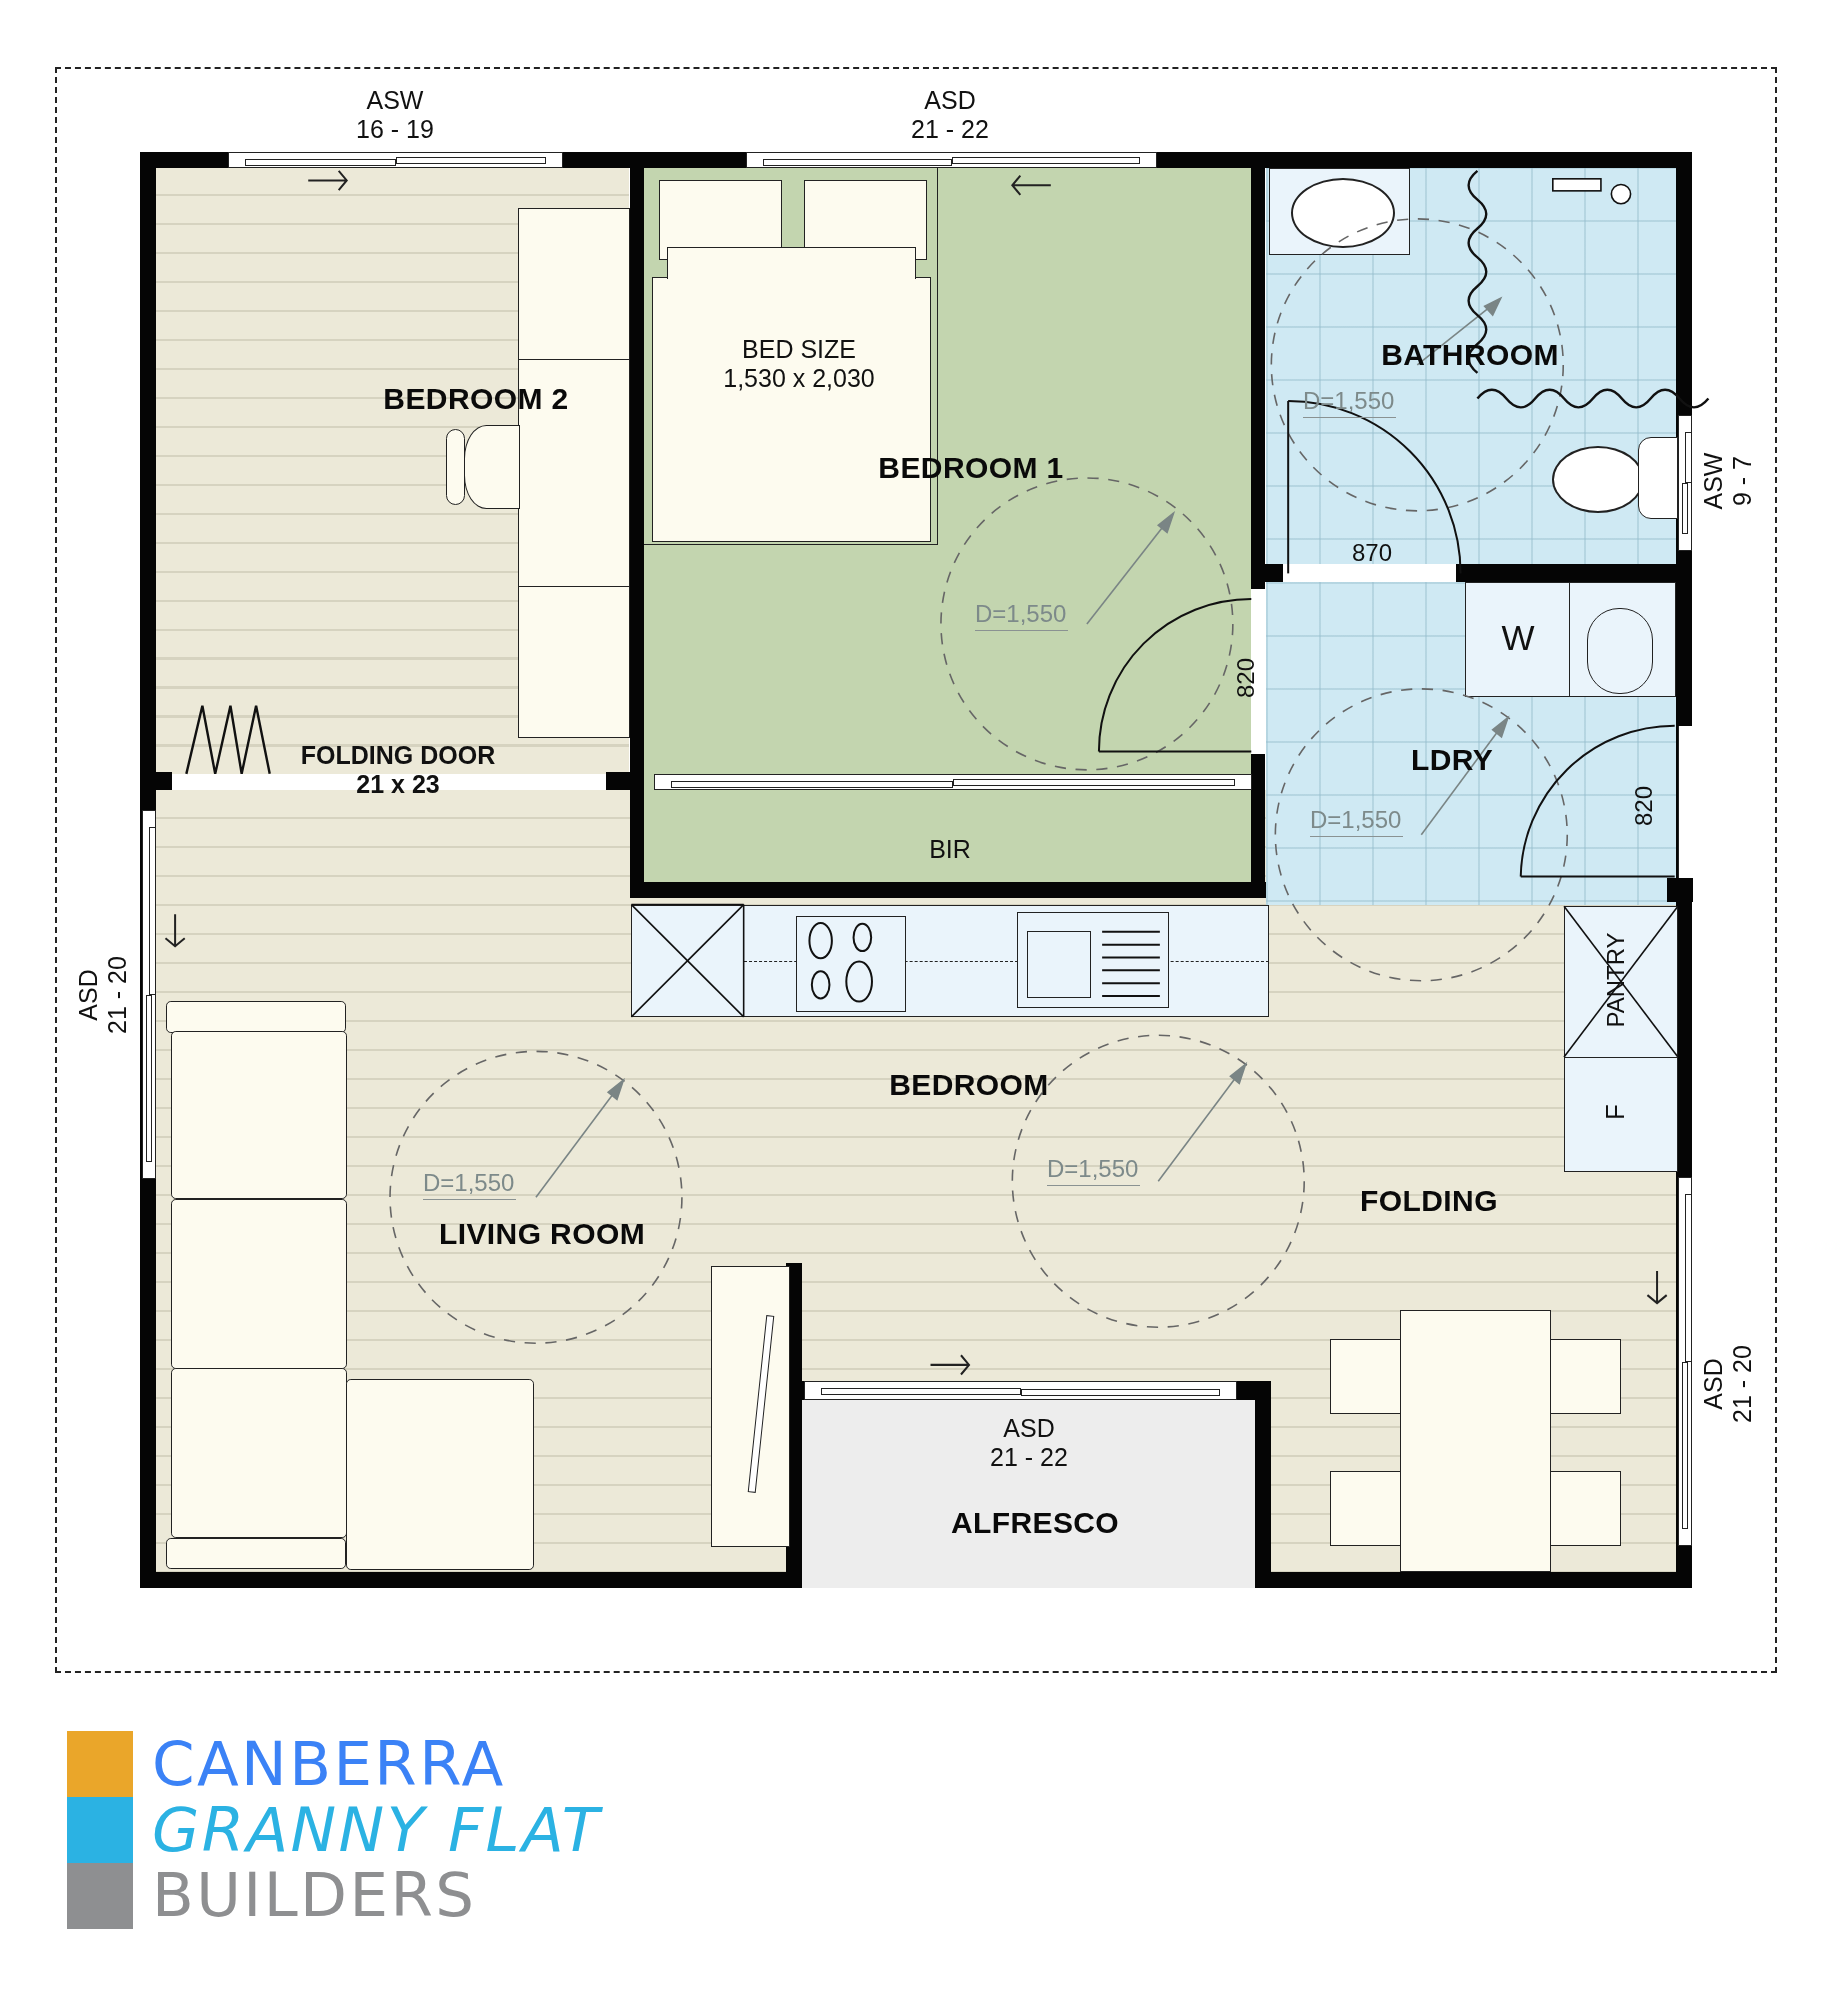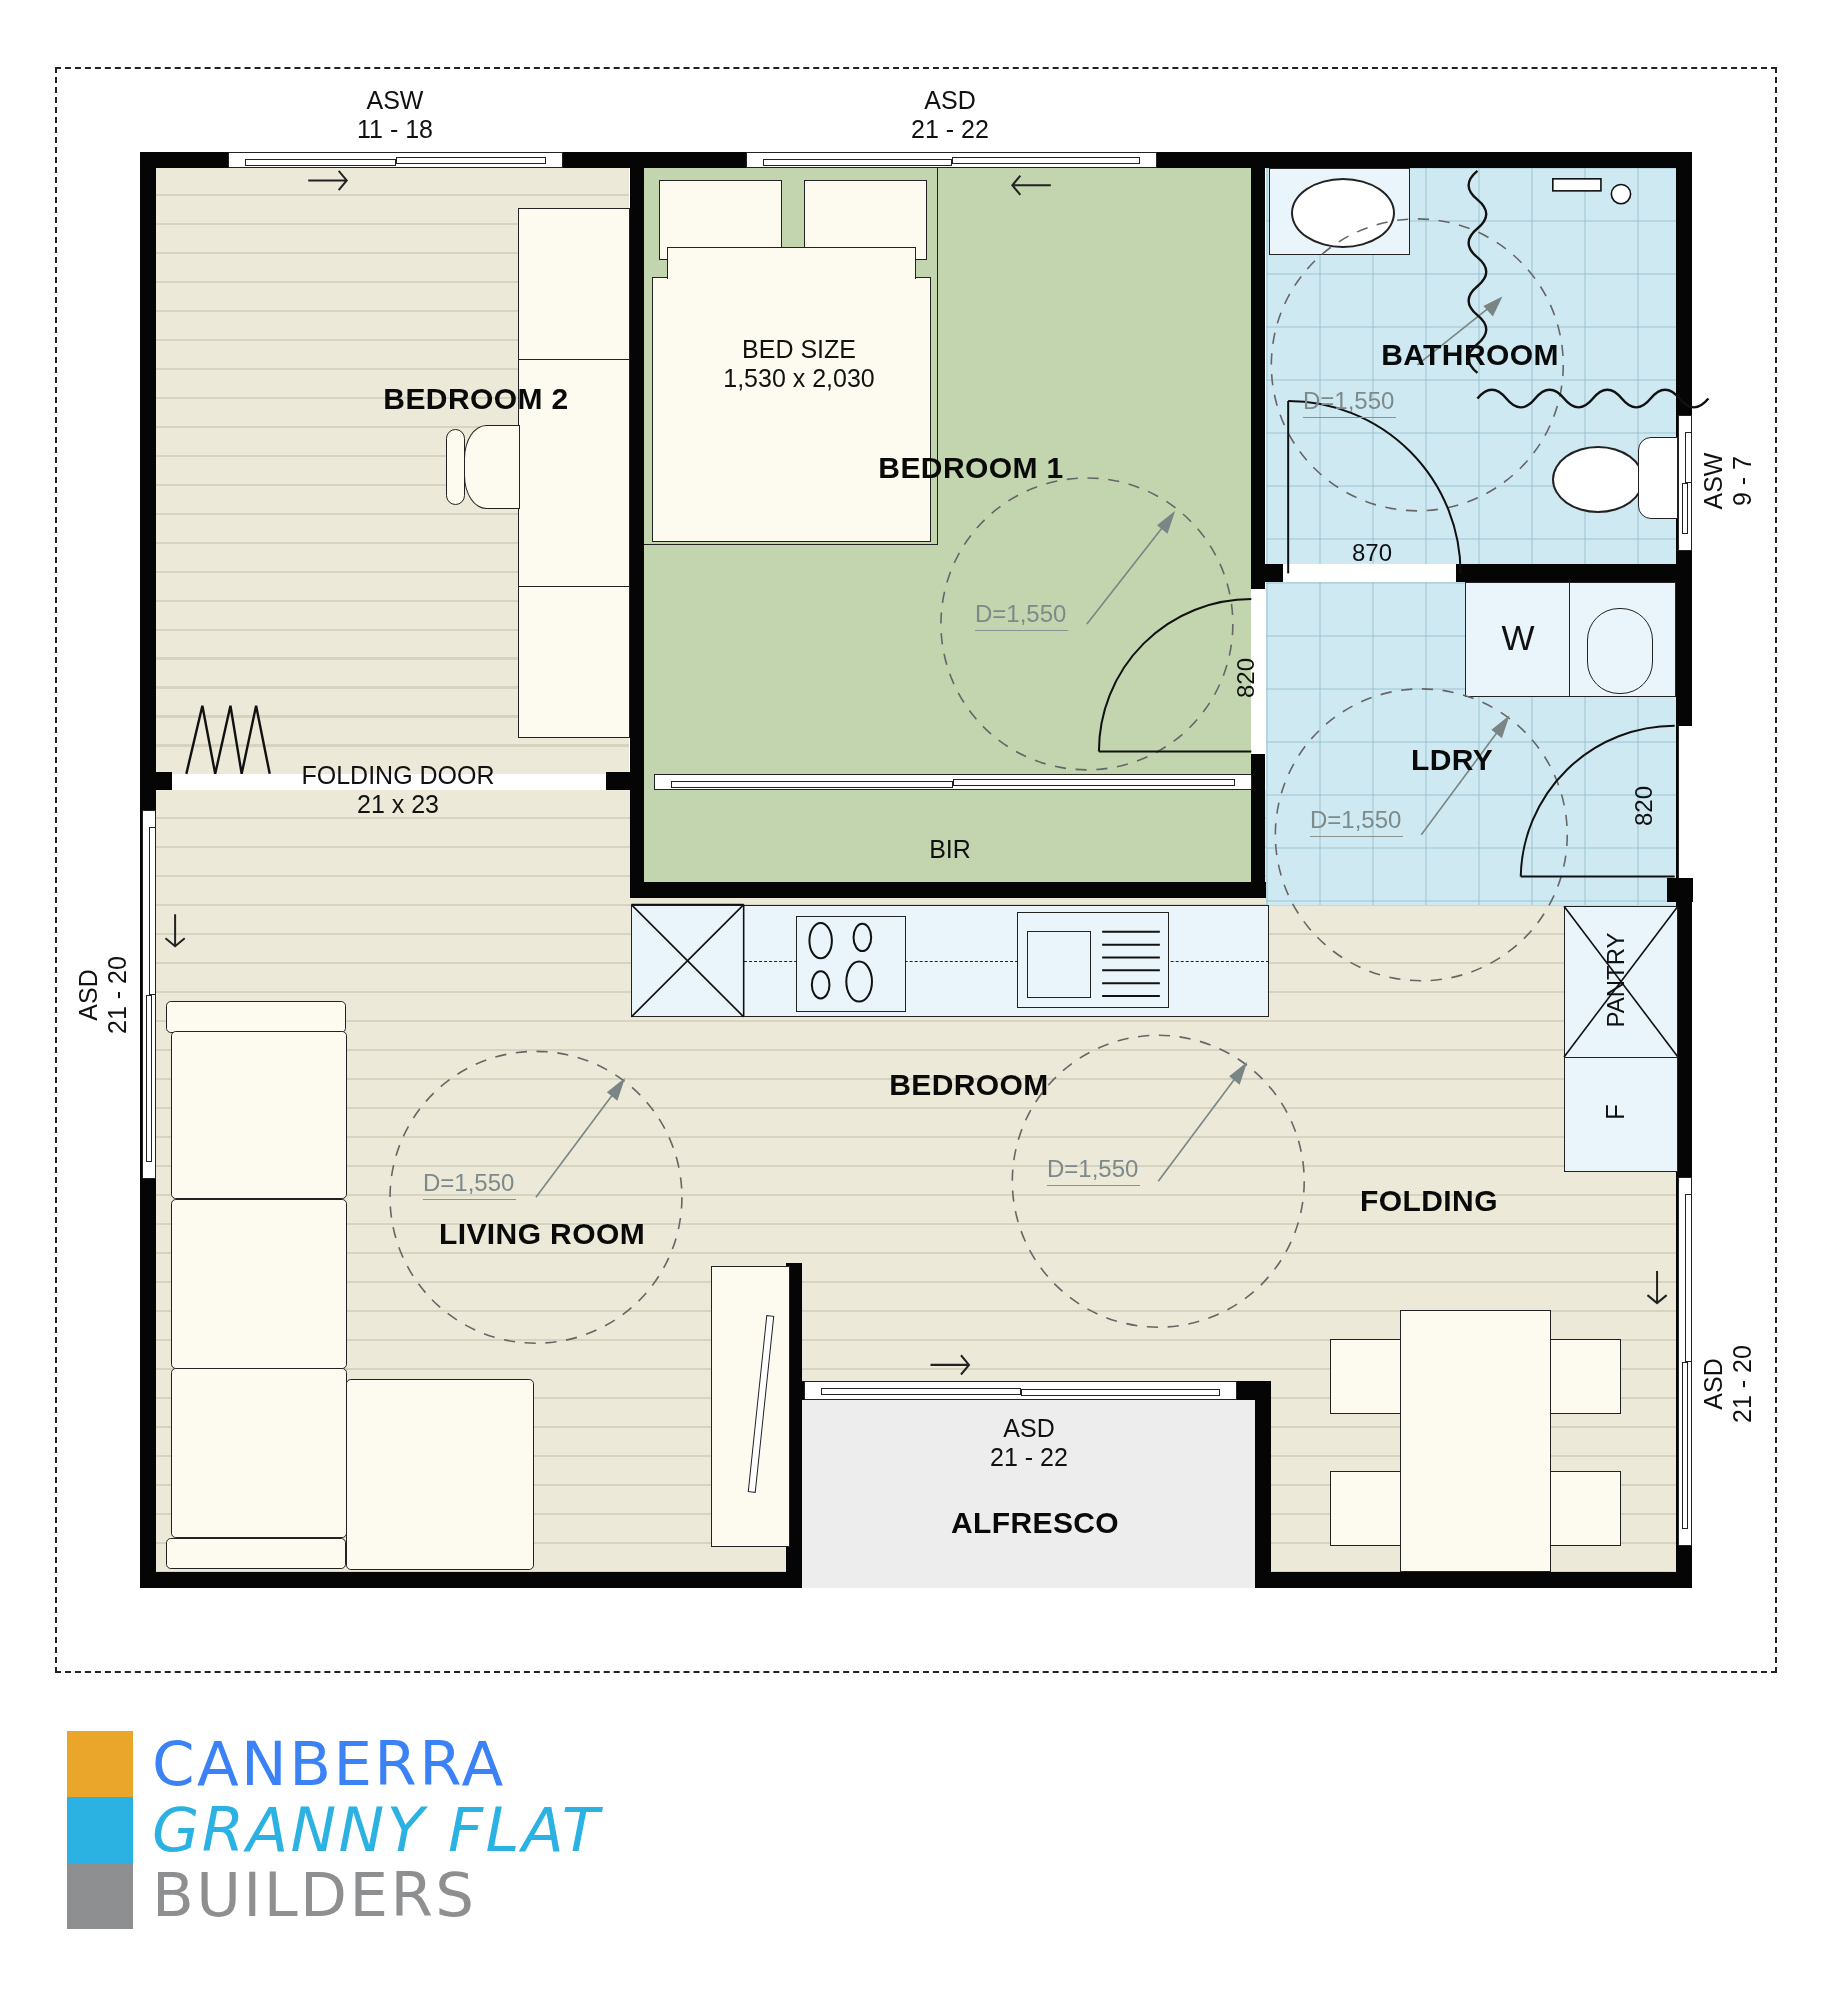--- a/index.html
+++ b/index.html
@@ -228,28 +228,28 @@
 <div class="room-label" style="left:542px;top:1234px;">LIVING ROOM</div>
 <div class="room-label" style="left:1429px;top:1201px;">FOLDING</div>
 <div class="room-label" style="left:1035px;top:1523px;">ALFRESCO</div>
 <div class="tag" style="left:950px;top:833px;margin-top:16px;">BIR</div>
 
 <div class="tag" style="left:799px;top:364px;">
   <div>BED SIZE</div>
   <div>1,530 x 2,030</div>
 </div>
 
-<div class="tag" style="left:398px;top:790px;">
+<div class="tag" style="left:398px;top:770px;font-weight:bold;">
   <div>FOLDING DOOR</div>
   <div>21 x 23</div>
 </div>
 
 <div class="tag" style="left:395px;top:115px;">
   <div>ASW</div>
-  <div>11 - 18</div>
+  <div>16 - 19</div>
 </div>
 <div class="tag" style="left:950px;top:115px;">
   <div>ASD</div>
   <div>21 - 22</div>
 </div>
 <div class="tag v" style="left:1728px;top:481px;">
   <div>ASW</div>
   <div>9 - 7</div>
 </div>
 <div class="tag v" style="left:103px;top:995px;">

